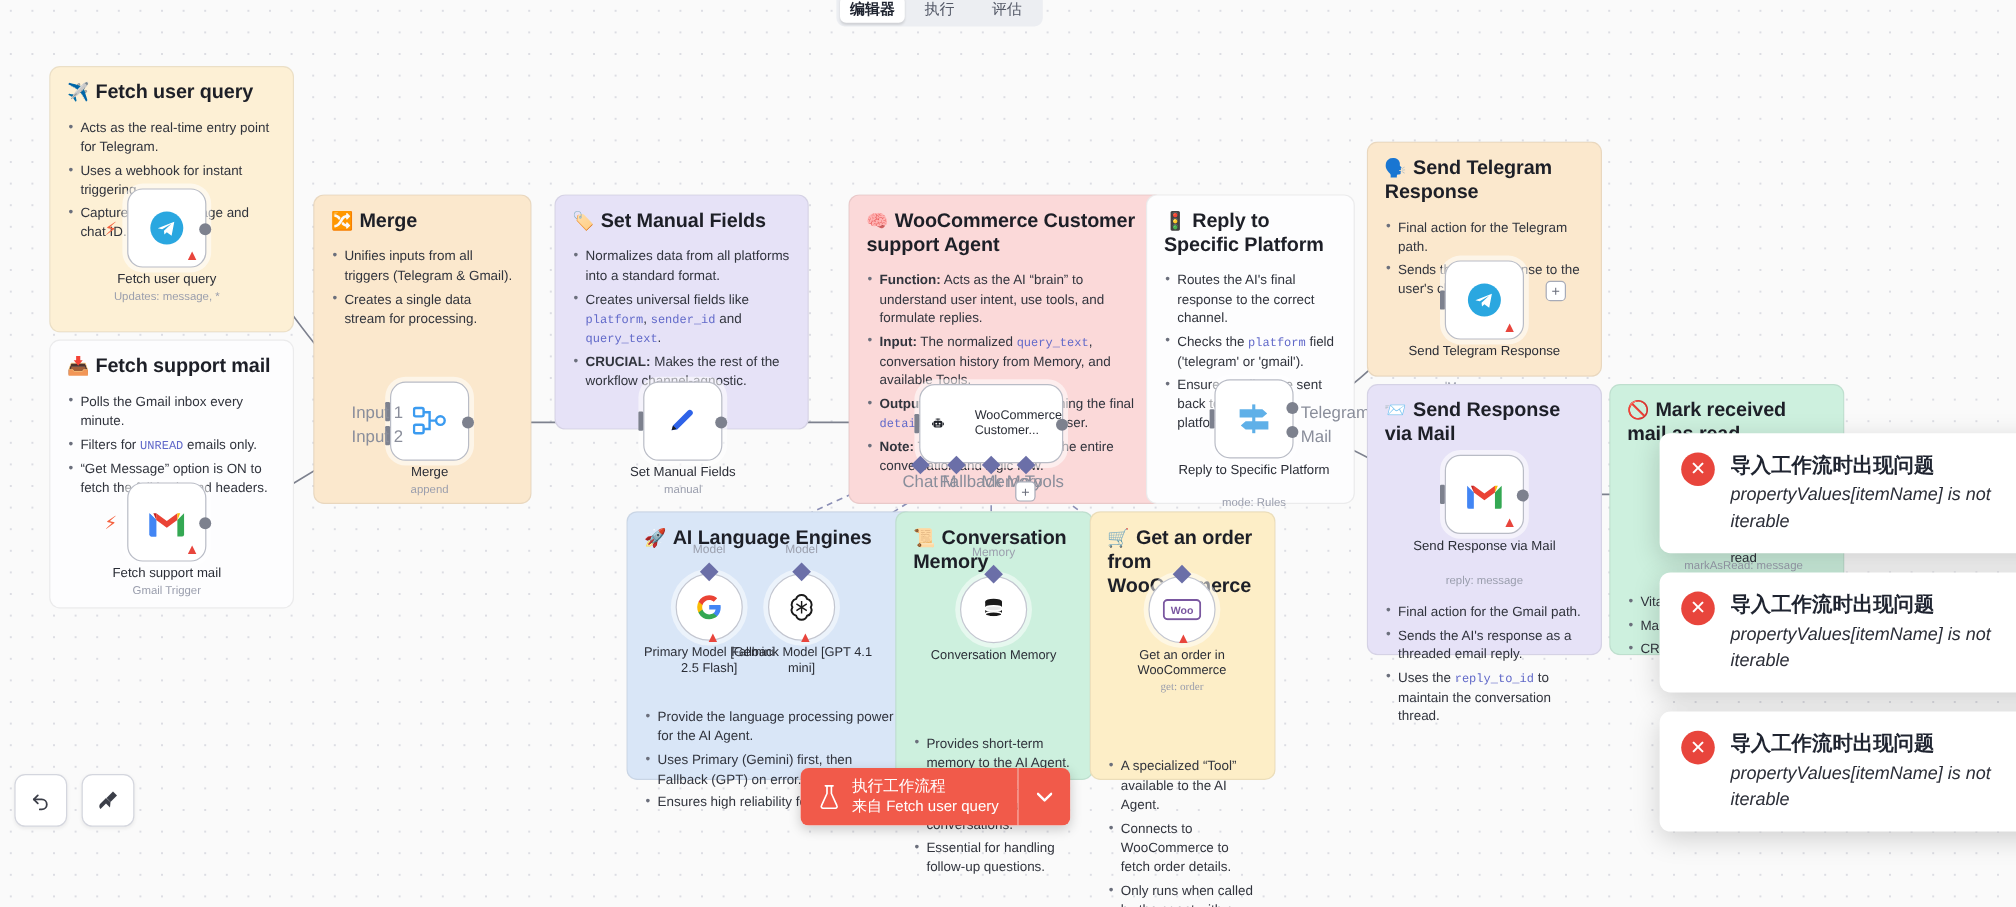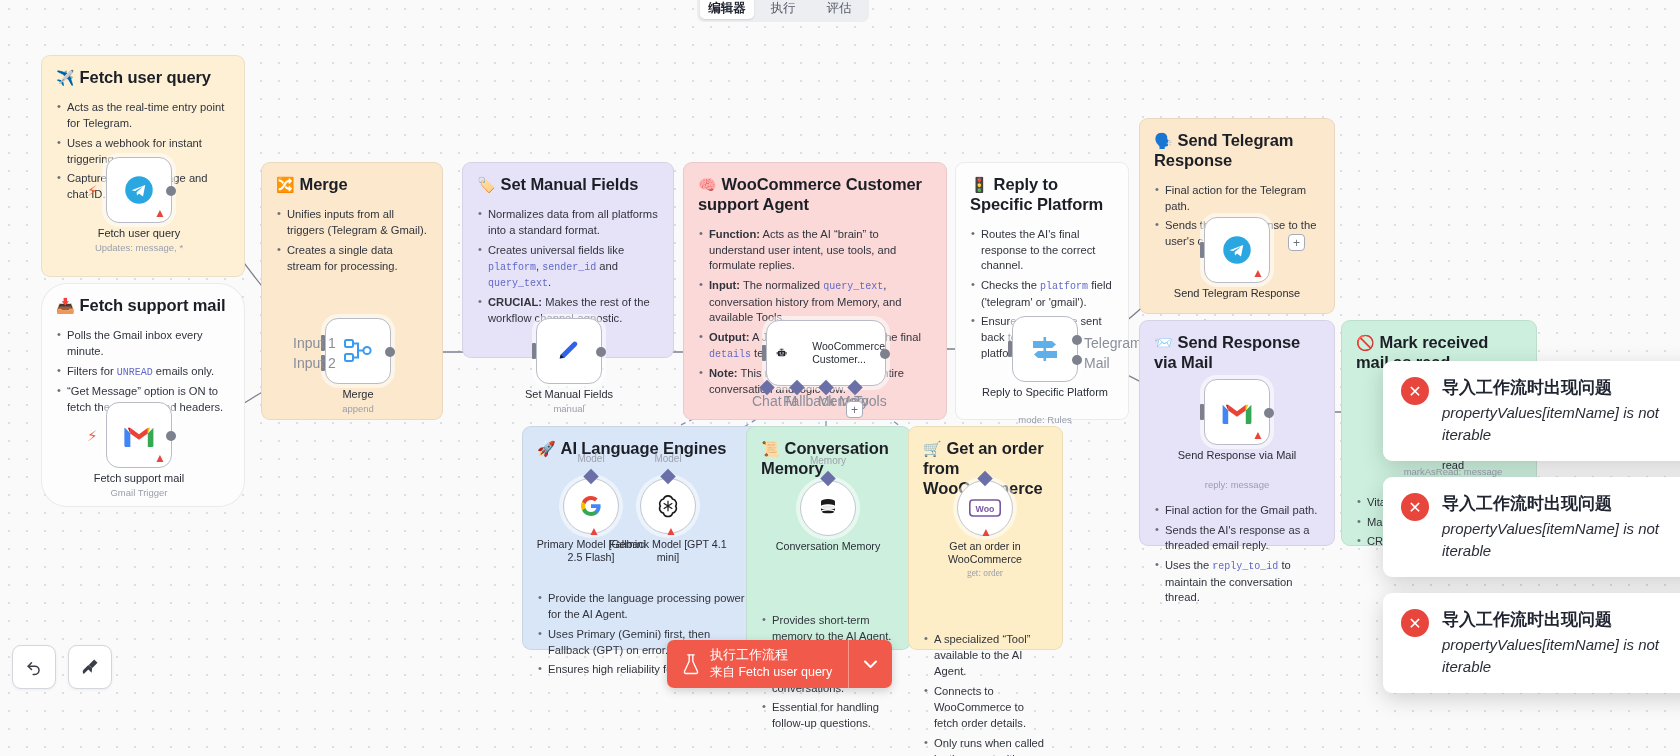--- a/index.html
+++ b/index.html
@@ -205,21 +205,21 @@
       <circle cx="12" cy="12" r="11" fill="#2aa7e0"></circle>
       <path d="M6 12.2l11-4.3-1.8 9.3-3.2-2.4-1.6 1.6-.3-2.6 5-4.6-6.2 3.6z" fill="#fff"></path>
     </svg>
     <span class="warn">▲</span>
     <span class="port out"></span>
   </div>
   <div class="lbl">Fetch user query</div>
   <div class="sub" style="top:85px;">Updates: message, *</div>
 </div>
 
-<div class="note n-white" style="left:41px;top:283px;width:204px;height:224px;border-radius:26px;">
+<div class="note n-white" style="left:41px;top:283px;width:204px;height:224px;">
   <div class="note-title">
     <span class="emoji">📥</span><span>Fetch support mail</span>
   </div>
   <ul>
     <li>Polls the Gmail inbox every minute.</li>
     <li>Filters for <code>UNREAD</code> emails only.</li>
     <li>“Get Message” option is ON to fetch the full body and headers.</li>
   </ul>
 </div>
 
@@ -287,21 +287,21 @@
       <path d="M4 18.5l1-3.5L15.5 4.5a2 2 0 0 1 3 3L8 18l-4 .5z" fill="#2f63e8"></path>
       <path d="M4 18.5l1-3.5 2.5 2.5-3.5 1z" fill="#1a1a1a"></path>
     </svg>
     <span class="port in"></span>
     <span class="port out"></span>
   </div>
   <div class="lbl">Set Manual Fields</div>
   <div class="sub" style="top:85px;">manual</div>
 </div>
 
-<div class="note n-pink" style="left:683px;top:162px;width:264px;height:258px;">
+<div class="note n-pink" style="left:707px;top:162px;width:264px;height:258px;">
   <div class="note-title">
     <span class="emoji">🧠</span><span>WooCommerce Customer support Agent</span>
   </div>
   <ul>
     <li><b>Function:</b> Acts as the AI “brain” to understand user intent, use tools, and formulate replies.</li>
     <li><b>Input:</b> The normalized <code>query_text</code>, conversation history from Memory, and available Tools.</li>
     <li><b>Output:</b> A JSON object containing the final <code>details</code> text to be sent to the user.</li>
     <li><b>Note:</b> This node orchestrates the entire conversation and logic flow.</li>
   </ul>
 </div>

